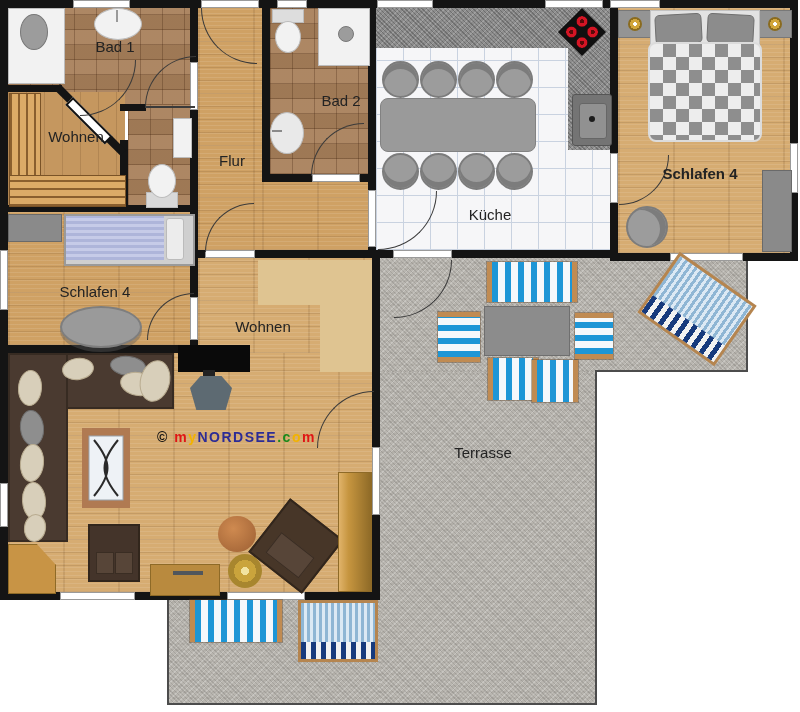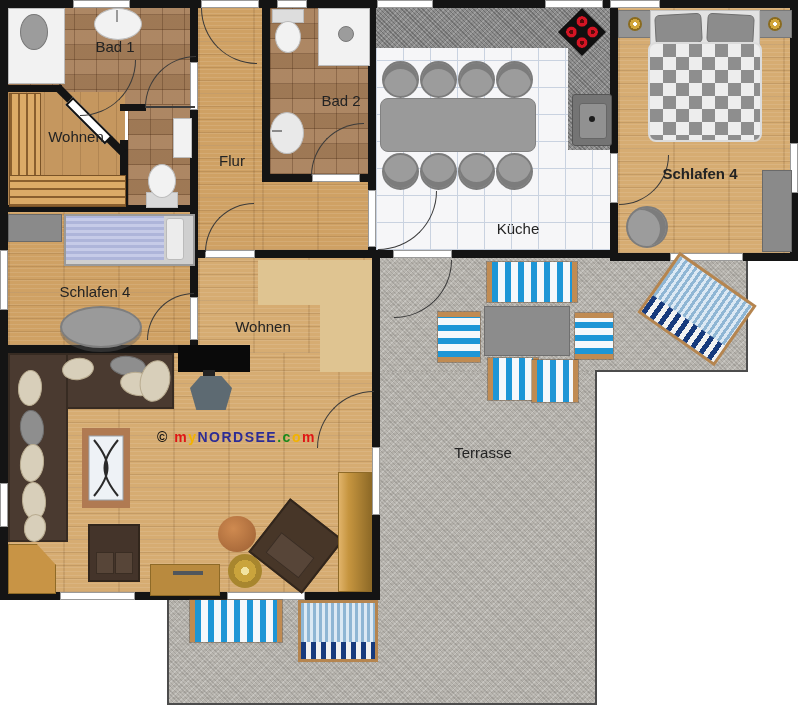--- a/index.html
+++ b/index.html
@@ -257,21 +257,21 @@
   </div>
   <div class="abs deck" style="left:190px;top:600px;width:82px;height:42px;"></div>
   <div class="abs korb" style="left:298px;top:600px;width:74px;height:56px;">
     <div class="band"></div>
   </div>
 
   <div class="lbl" style="left:115px;top:46px;">Bad 1</div>
   <div class="lbl" style="left:76px;top:136px;">Wohnen</div>
   <div class="lbl" style="left:232px;top:160px;">Flur</div>
   <div class="lbl" style="left:341px;top:100px;">Bad 2</div>
-  <div class="lbl" style="left:490px;top:228px;margin-left:28px;">Küche</div>
+  <div class="lbl" style="left:490px;top:214px;">Küche</div>
   <div class="lbl bold" style="left:700px;top:173px;">Schlafen 4</div>
   <div class="lbl" style="left:95px;top:291px;">Schlafen 4</div>
   <div class="lbl" style="left:263px;top:326px;">Wohnen</div>
   <div class="lbl" style="left:483px;top:452px;">Terrasse</div>
 
   <div class="watermark"><span style="color: rgb(17, 17, 17);">© </span><span style="color: rgb(224, 21, 21);">m</span><span style="color: rgb(242, 179, 0);">y</span><span style="color: rgb(44, 44, 150);">NORDSEE</span><span style="color: rgb(27, 138, 27);">.</span><span style="color: rgb(27, 138, 27);">c</span><span style="color: rgb(242, 179, 0);">o</span><span style="color: rgb(224, 21, 21);">m</span></div>
 
 </div>
 
 </body></html>

